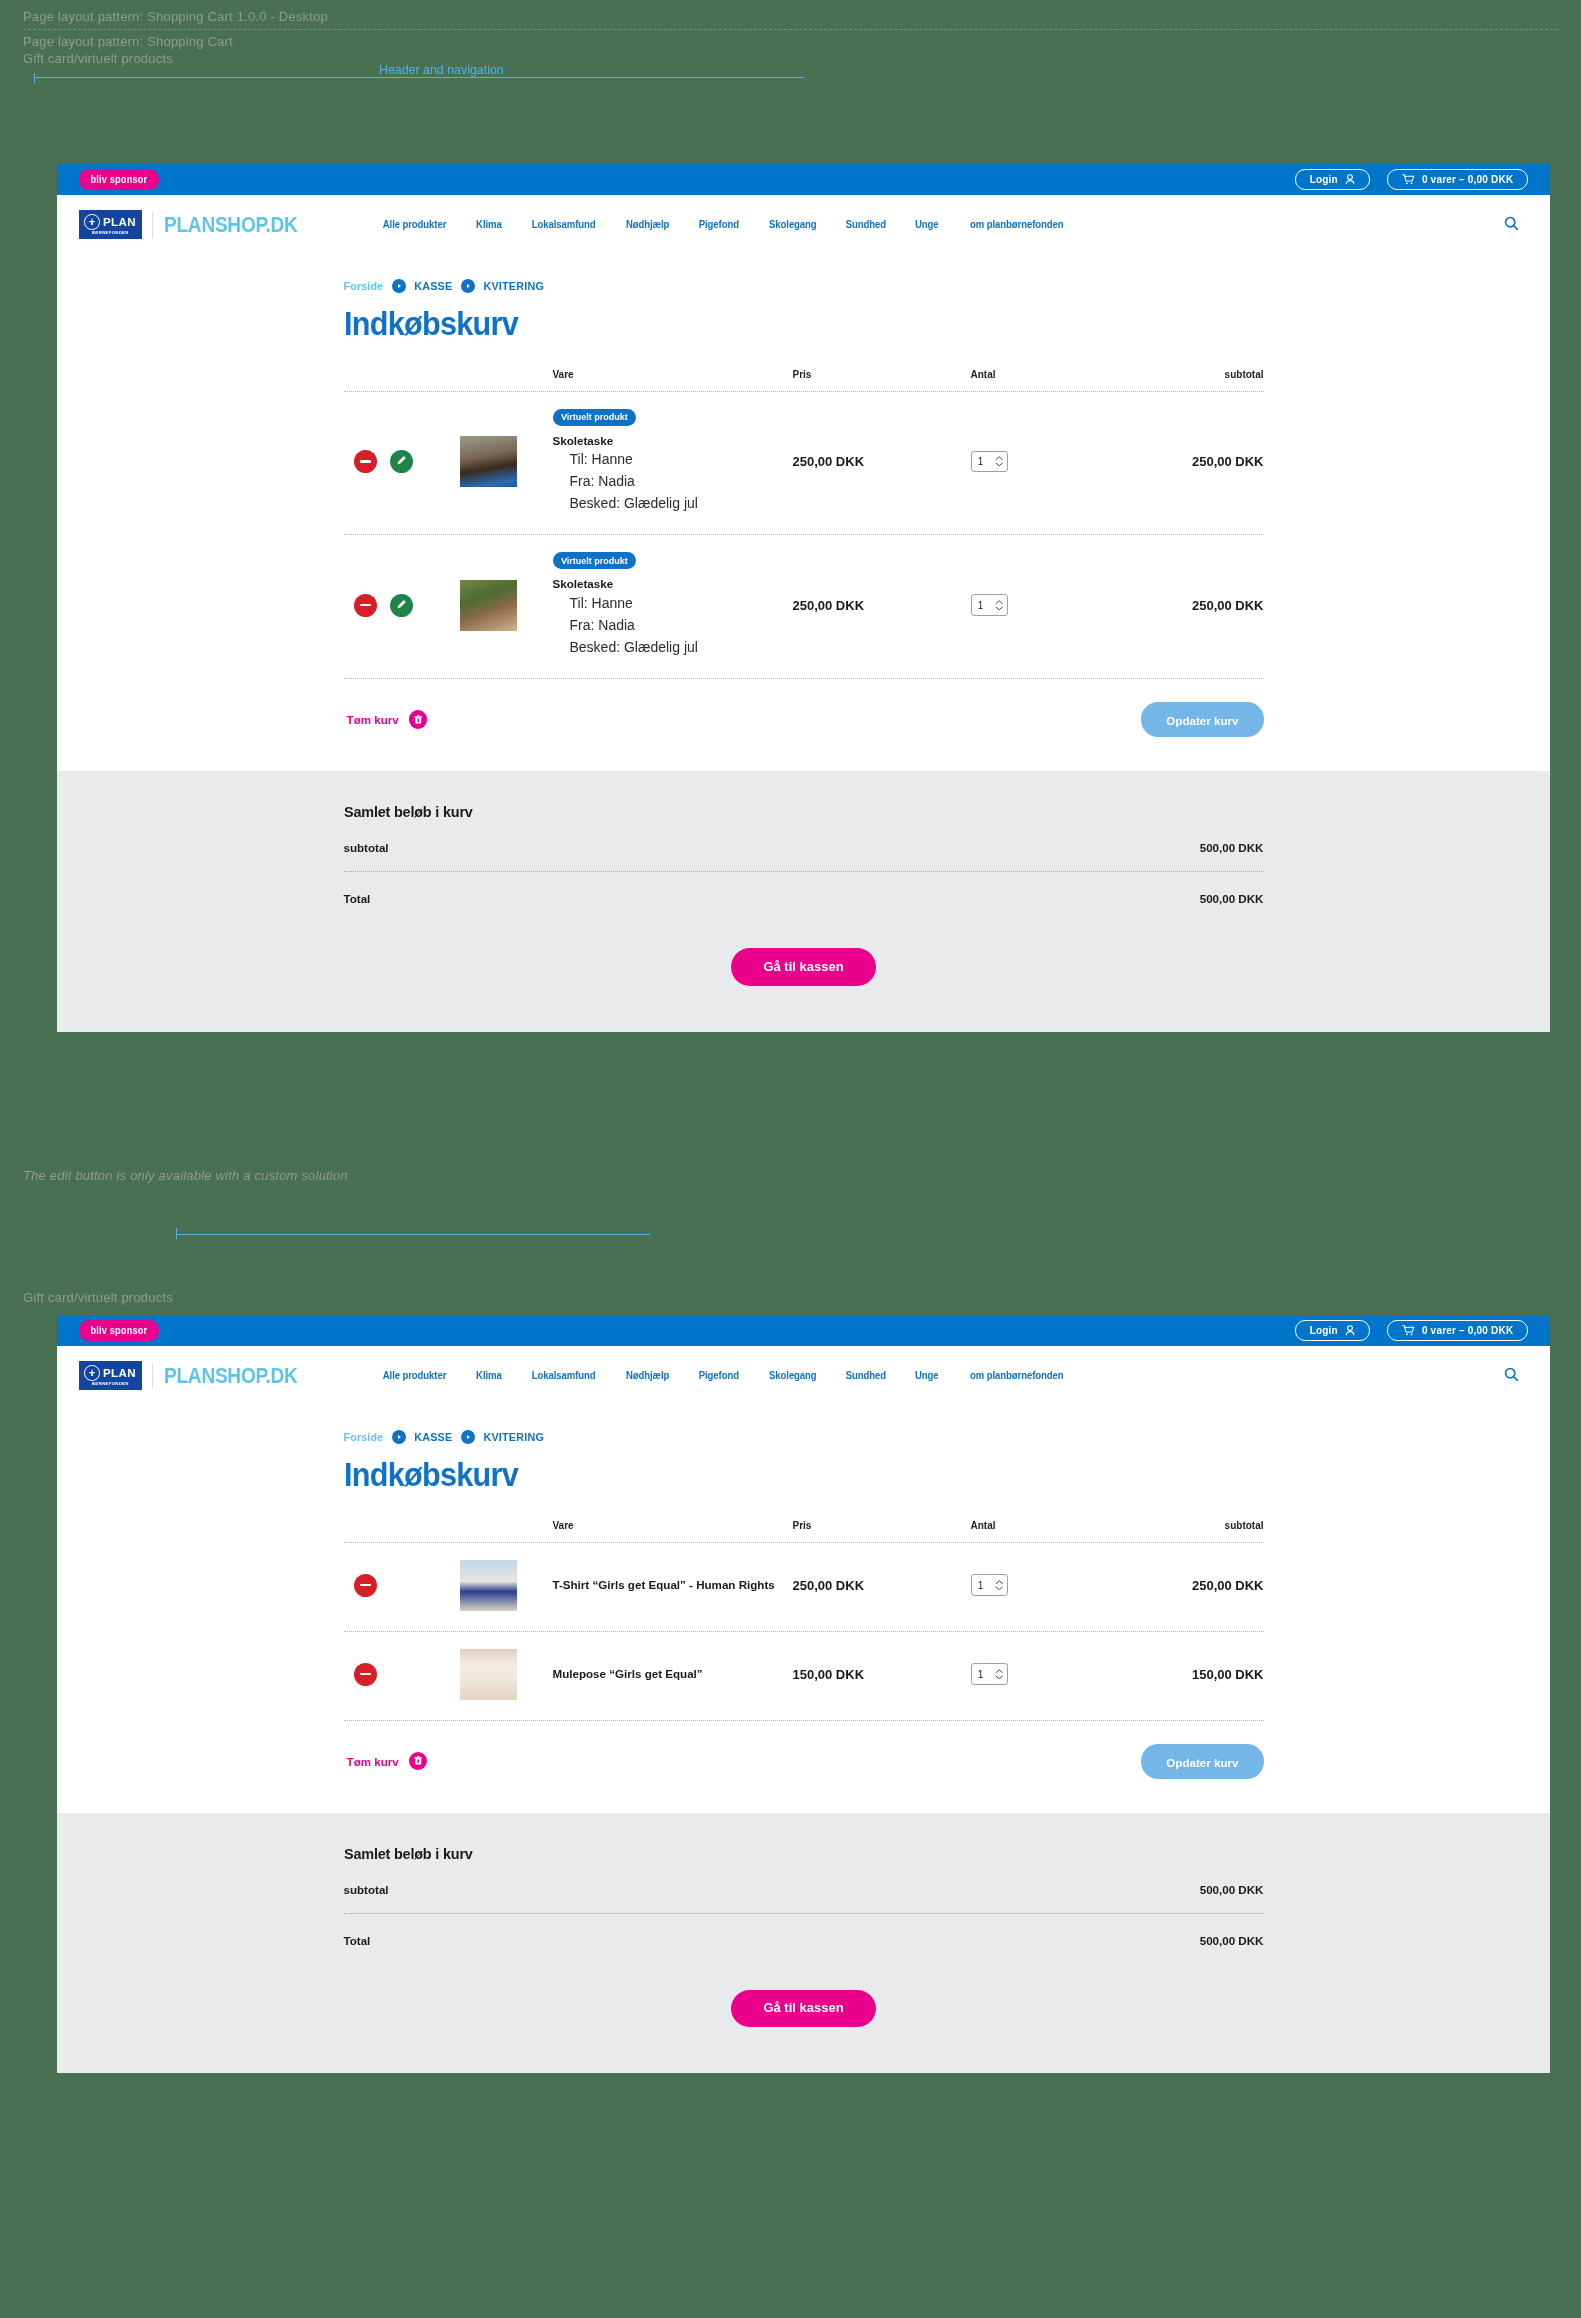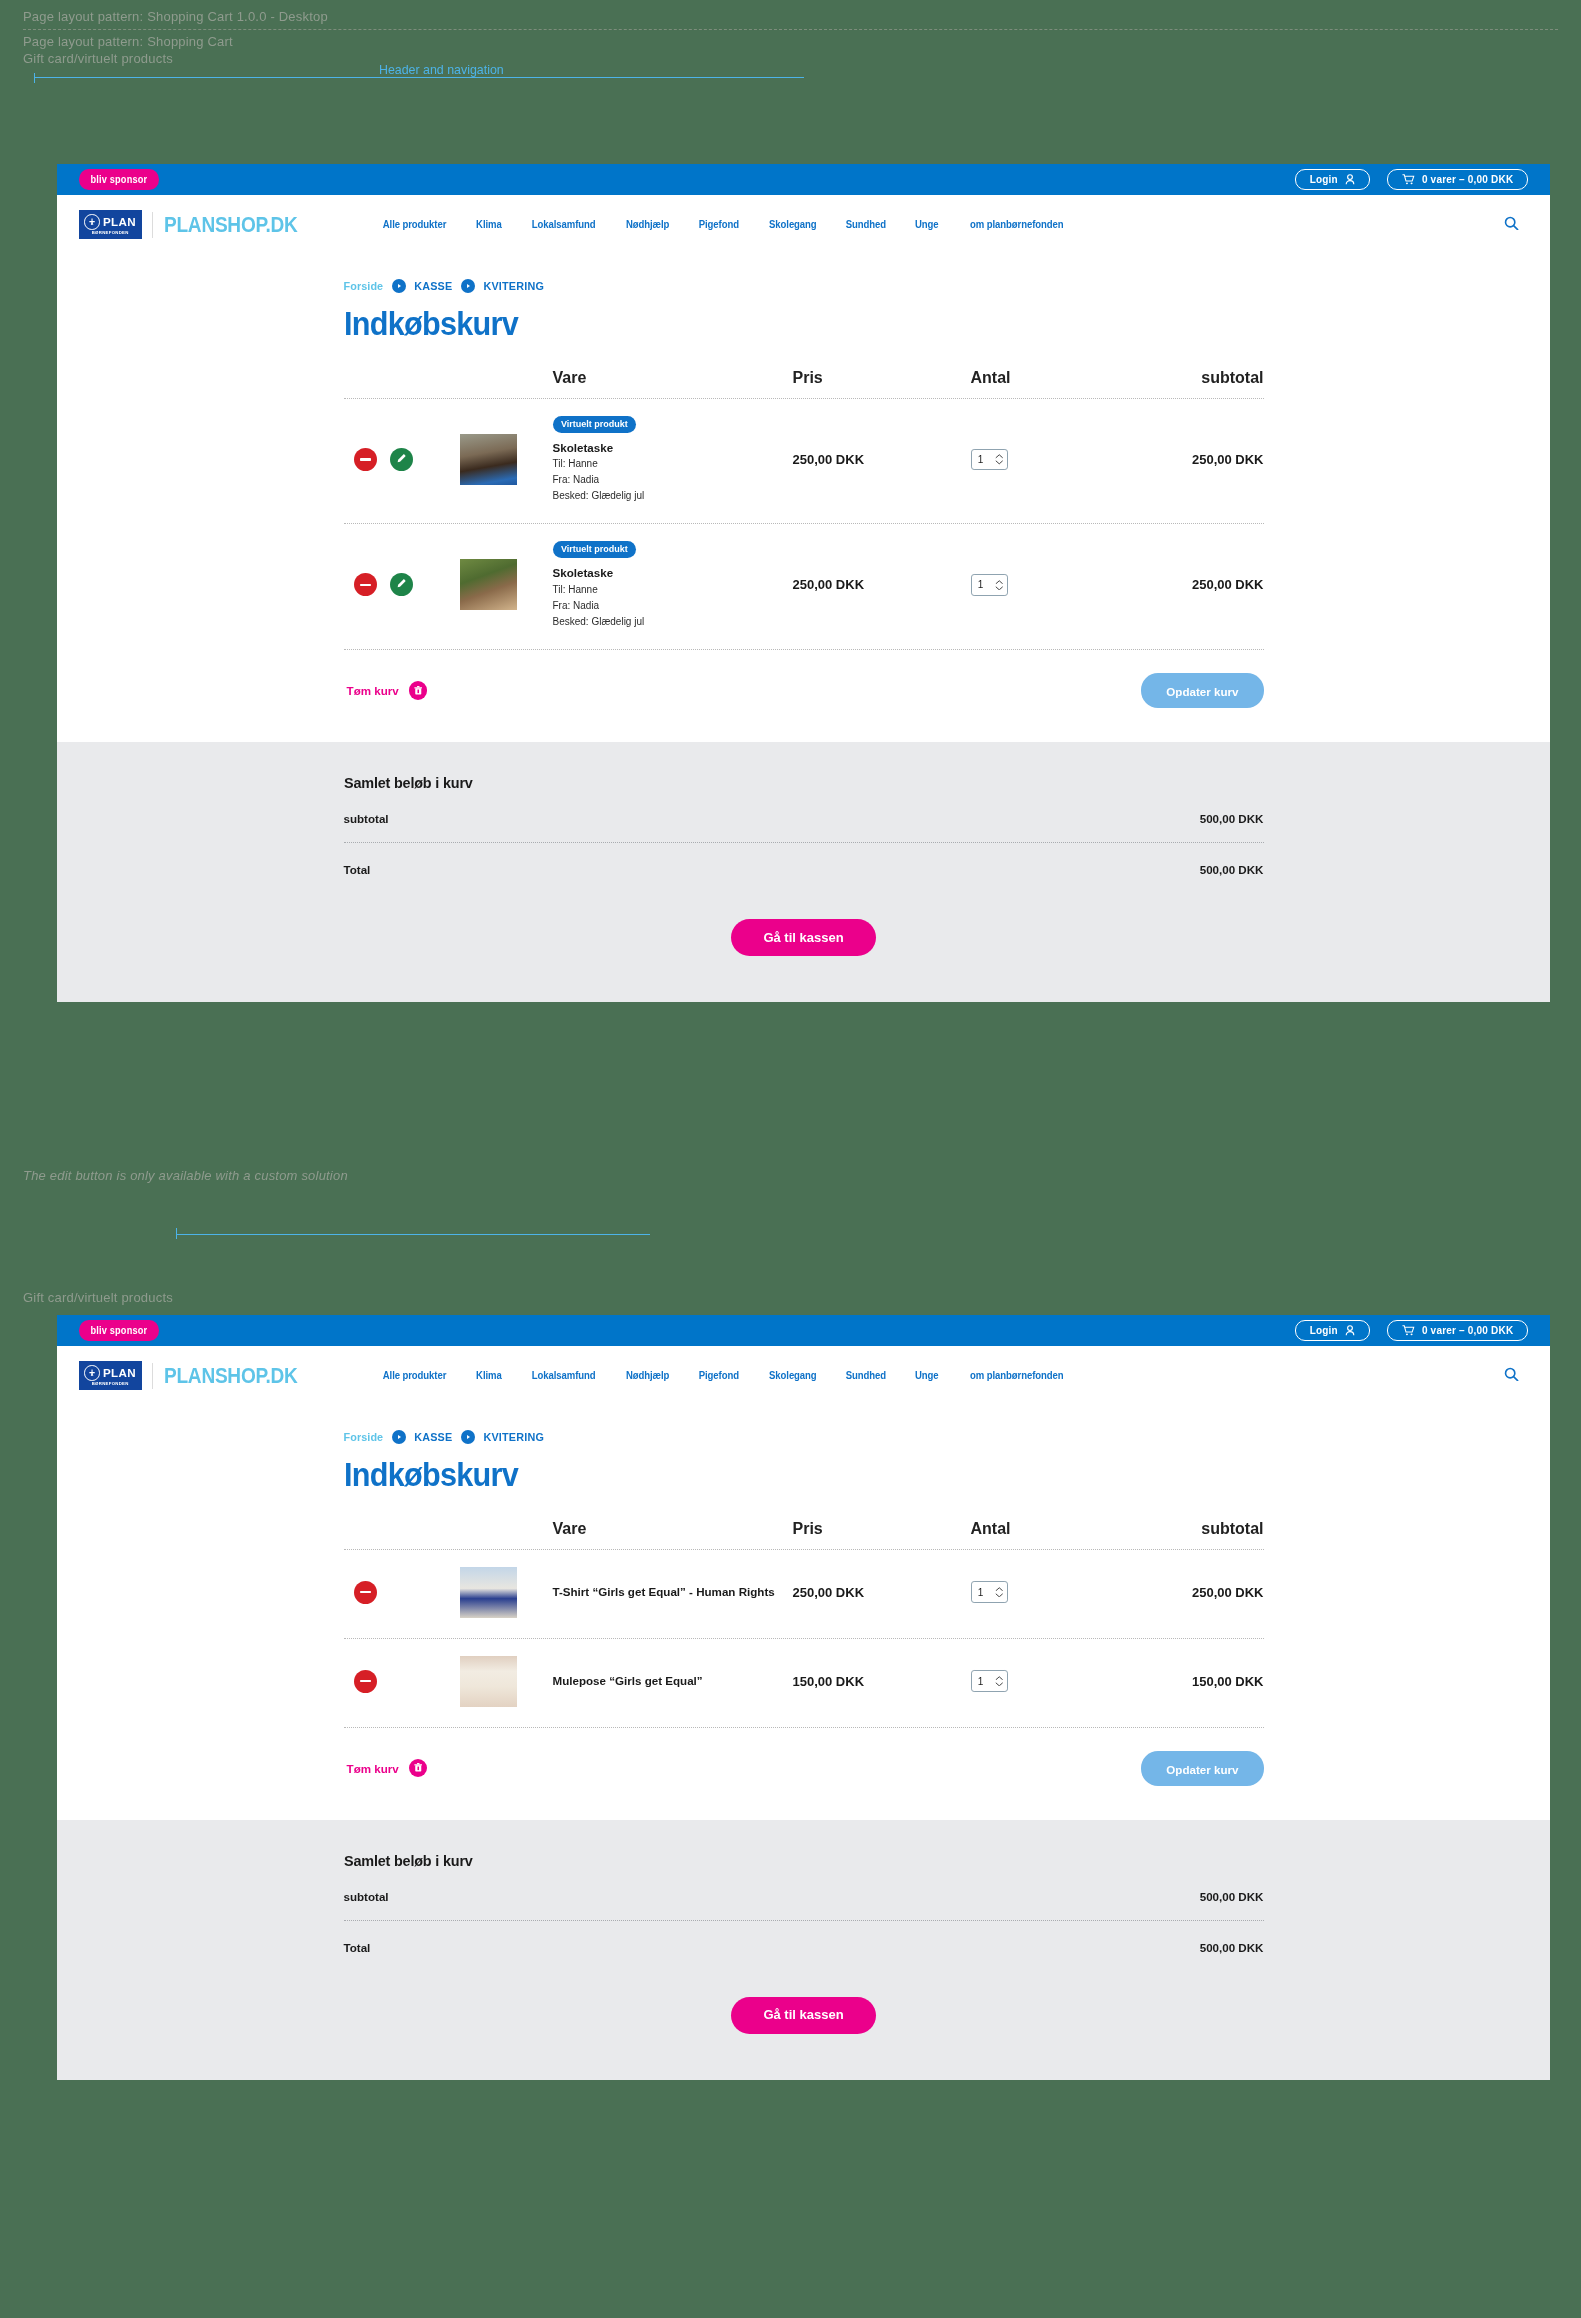--- a/index.html
+++ b/index.html
@@ -204,21 +204,21 @@
     transform: scaleX(.9);
     transform-origin: left center;
     white-space: nowrap;
   }
 
   
   .cart-table { margin-top: 26px; width: 100%; }
   .cart-head {
     display: flex;
     align-items: center;
-    font-size: 16px;
+    font-size: 10px;
     font-weight: 700;
     color: #222;
     padding-bottom: 10.8px;
   }
   .col-act { width: 116px; flex: 0 0 116px; }
   .col-thumb { width: 93px; flex: 0 0 93px; }
   .col-name { width: 240px; flex: 0 0 240px; }
   .col-price { width: 178px; flex: 0 0 178px; }
   .col-qty { width: 178px; flex: 0 0 178px; }
   .col-sub { flex: 1 1 auto; text-align: right; }
@@ -257,21 +257,21 @@
     display: inline-block;
     background: #0f72c8;
     color: #fff;
     font-size: 9px;
     font-weight: 700;
     border-radius: 8.5px;
     padding: 3.1px 8.5px 3.9px;
     margin-bottom: 7px;
   }
   .prod-name { font-size: 11.6px; font-weight: 700; color: #1a1a1a; line-height: 1.35; }
-  .prod-meta { font-size: 10px; color: #2b2b2b; line-height: 1.52; margin-top: 0.8px; }
+  .prod-meta { font-size: 14px; color: #2b2b2b; line-height: 1.52; margin-top: 0.8px; margin-left: 17px; }
 
   .price { font-size: 13px; font-weight: 700; color: #1a1a1a; }
 
   .qty-box {
     width: 37px; height: 21.7px;
     border: 0.8px solid #8fa3b0;
     border-radius: 3.1px;
     display: flex; align-items: center;
     padding: 0 3.1px 0 6.2px;
     background: #fff;

